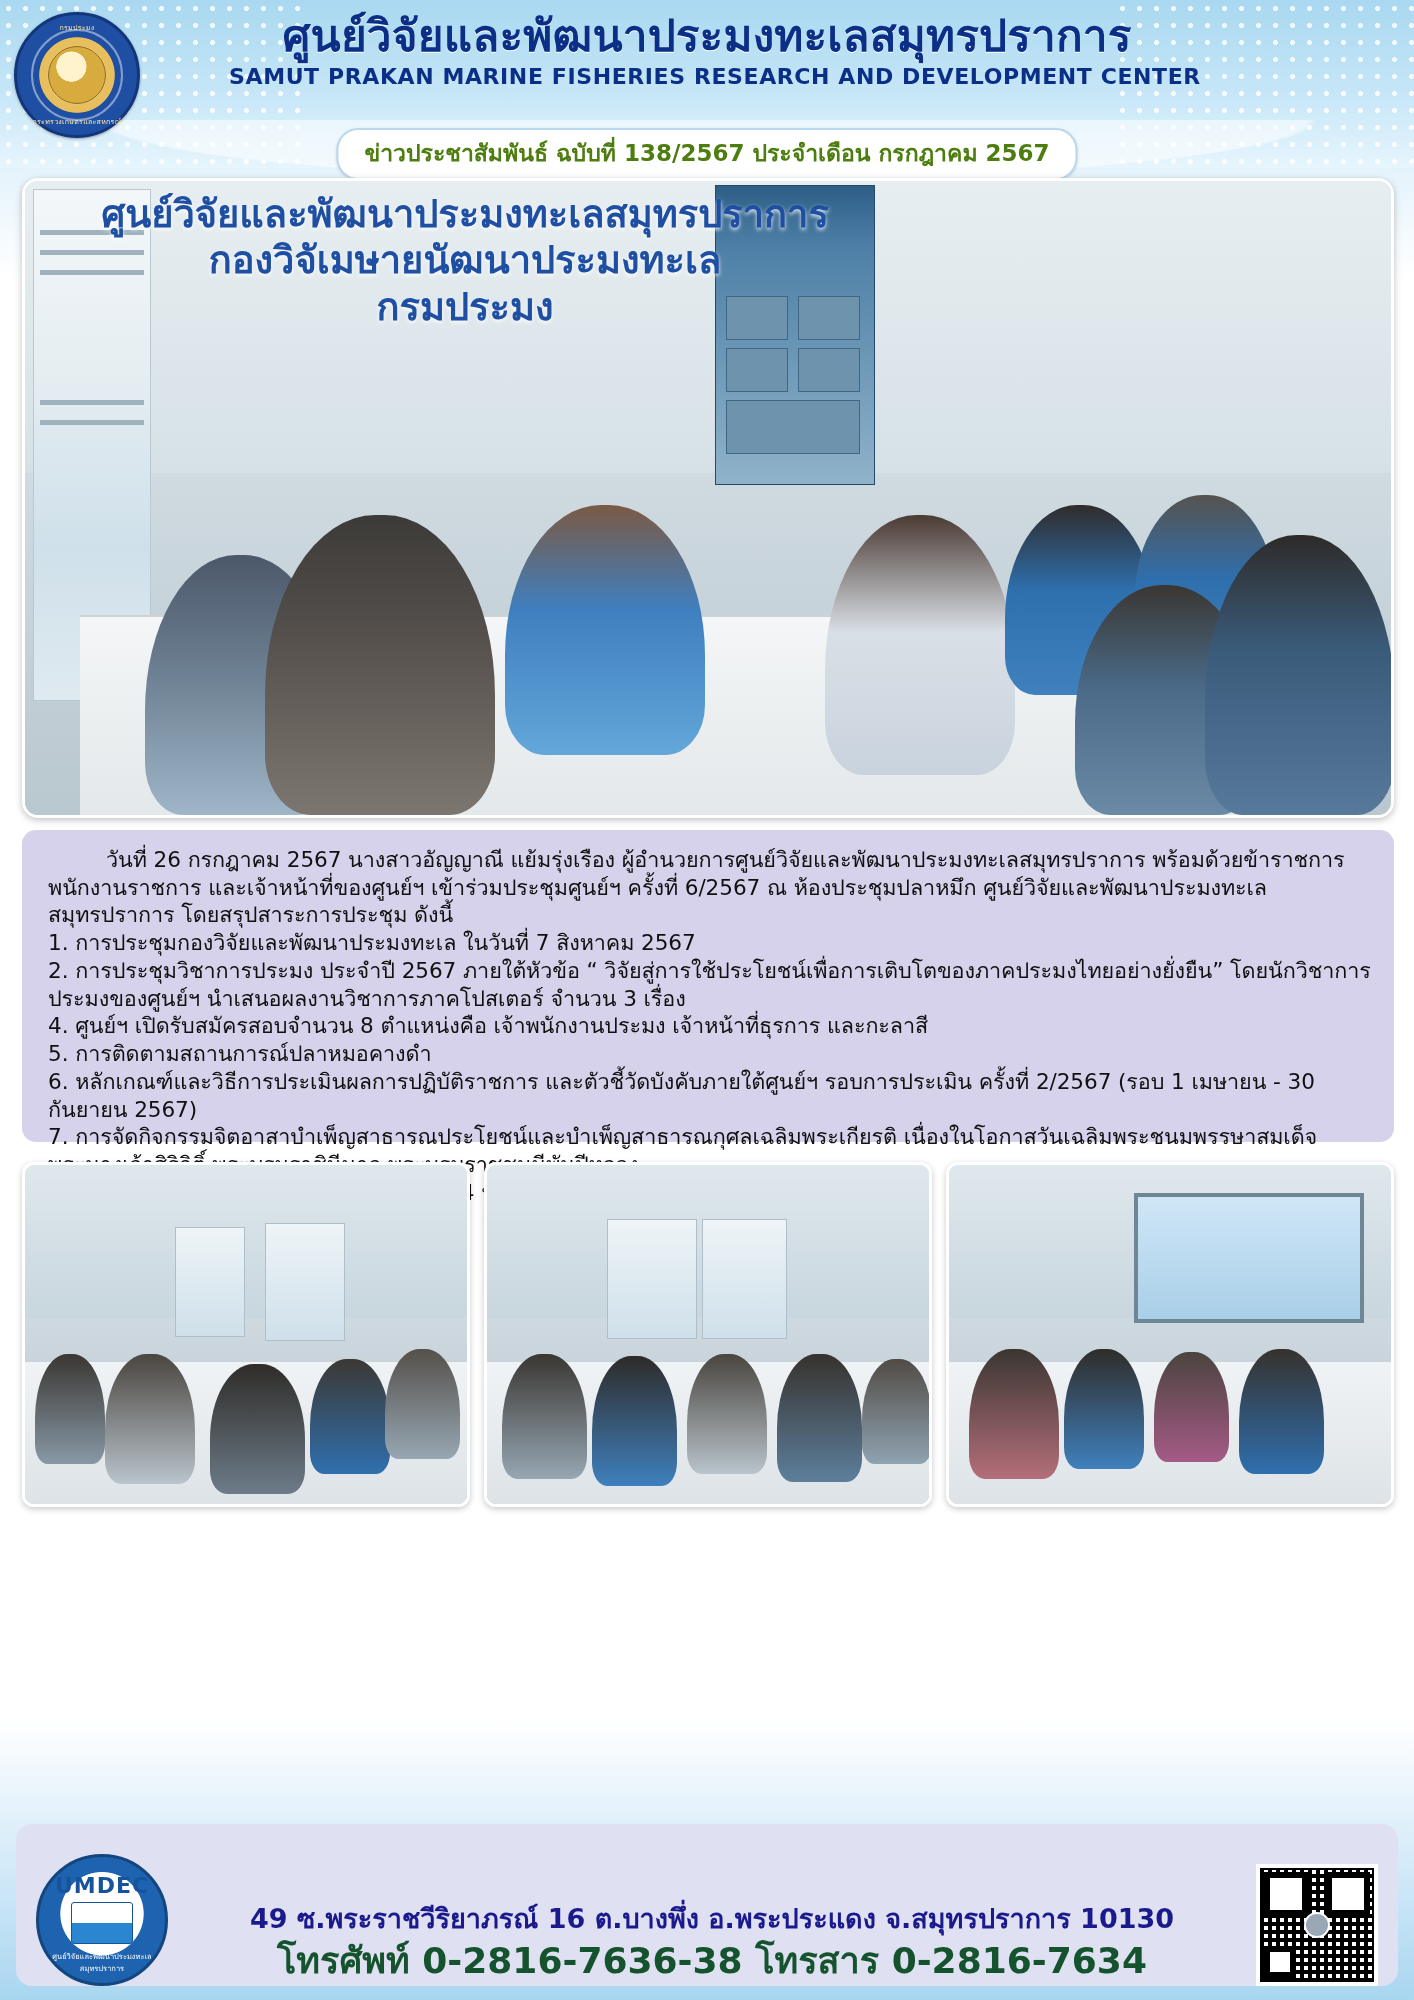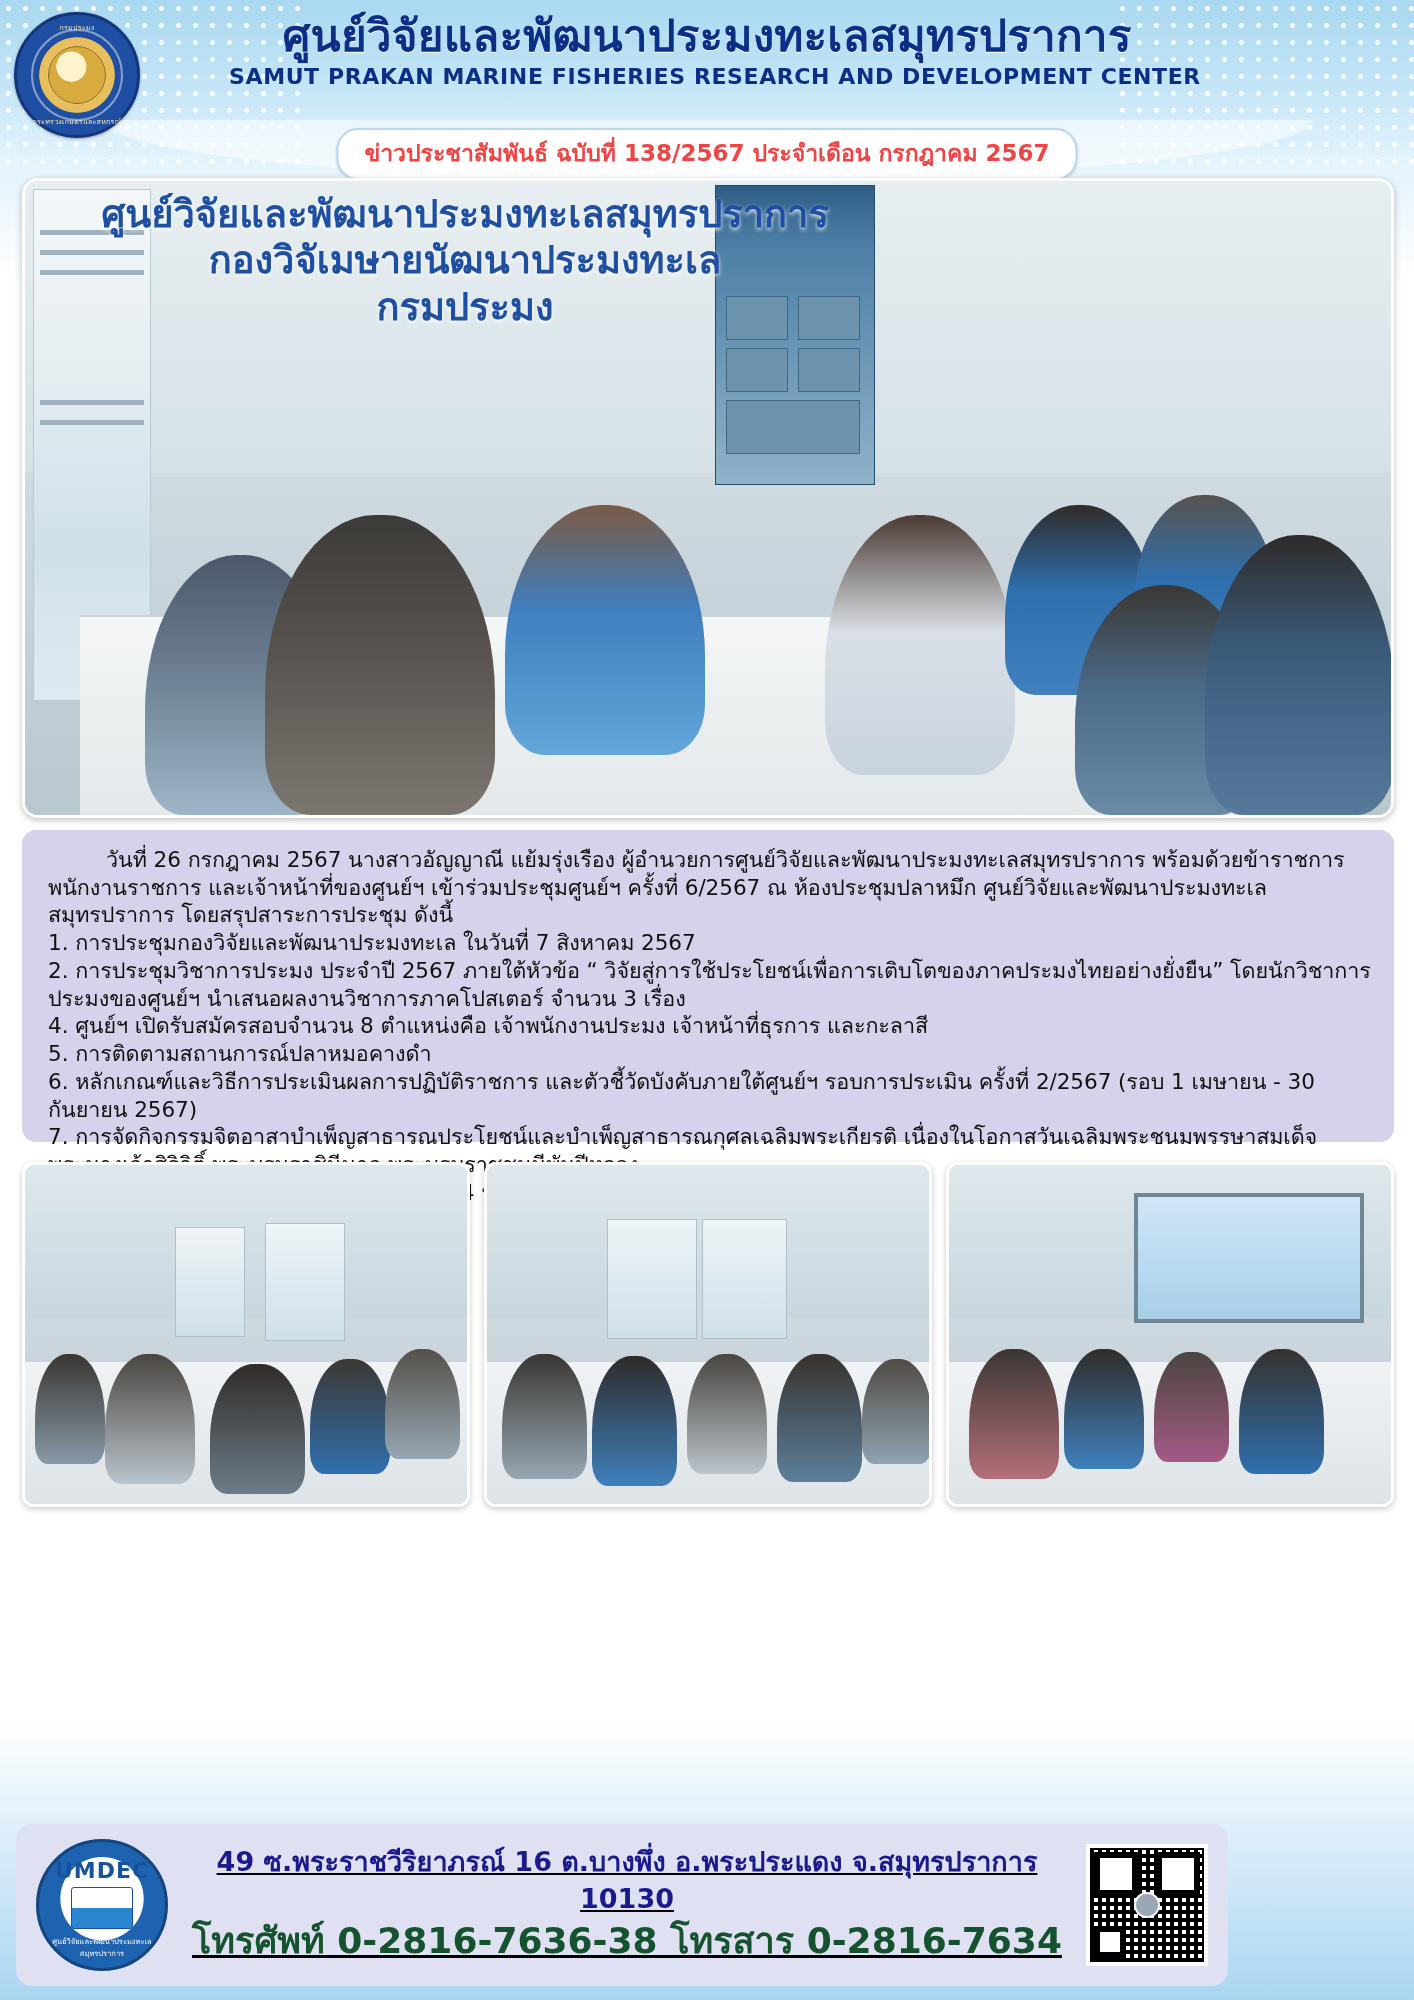--- a/index.html
+++ b/index.html
@@ -109,21 +109,21 @@
     top: 128px;
     background: #ffffff;
     border: 2px solid #b9d8ee;
     border-radius: 22px;
     padding: 5px 26px 7px 26px;
     box-shadow: 0 1px 3px rgba(0,0,0,.12);
   }
   .issue-text {
     font-size: 23px;
     font-weight: 700;
-    color: #ef4444;
+    color: #4d7c0f;
     white-space: nowrap;
   }
 
   
   .hero {
     position: absolute;
     left: 22px; top: 178px;
     width: 1372px; height: 640px;
     border-radius: 16px;
     overflow: hidden;
@@ -217,27 +217,26 @@
   }
   .thumb .wall { position:absolute; left:0; top:0; width:100%; height:45%; background:linear-gradient(180deg,#dfe8ec,#c8d6de); }
   .thumb .poster { position:absolute; width:70px; height:110px; background:linear-gradient(180deg,#eef4f7,#cfe0ea); border:1px solid #aebfc9; }
   .thumb .desk { position:absolute; left:0; bottom:0; width:100%; height:42%; background:linear-gradient(180deg,#f0f3f5,#dde3e7); }
   .thumb .fig { position:absolute; border-radius:46% 46% 18% 18% / 58% 58% 18% 18%; }
 
   
   .footer {
     position: absolute;
     left: 16px; bottom: 14px;
-    width: 1212px; height: 162px;
+    width: 1382px; height: 162px;
     background: #dfe0f2;
     border-radius: 16px;
     display: flex;
-    align-items: center;
+    align-items: flex-end;
     padding: 0 20px;
-    text-decoration: underline;
   }
   .umdec {
     width: 132px; height: 132px; border-radius: 50%;
     background: radial-gradient(circle at 50% 45%, #ffffff 0 44%, #1e63b0 45% 100%);
     border: 3px solid #14457f;
     position: relative;
     flex: 0 0 auto;
   }
   .umdec .umdec-text {
     position:absolute; left:0; right:0; top:16px; text-align:center;

